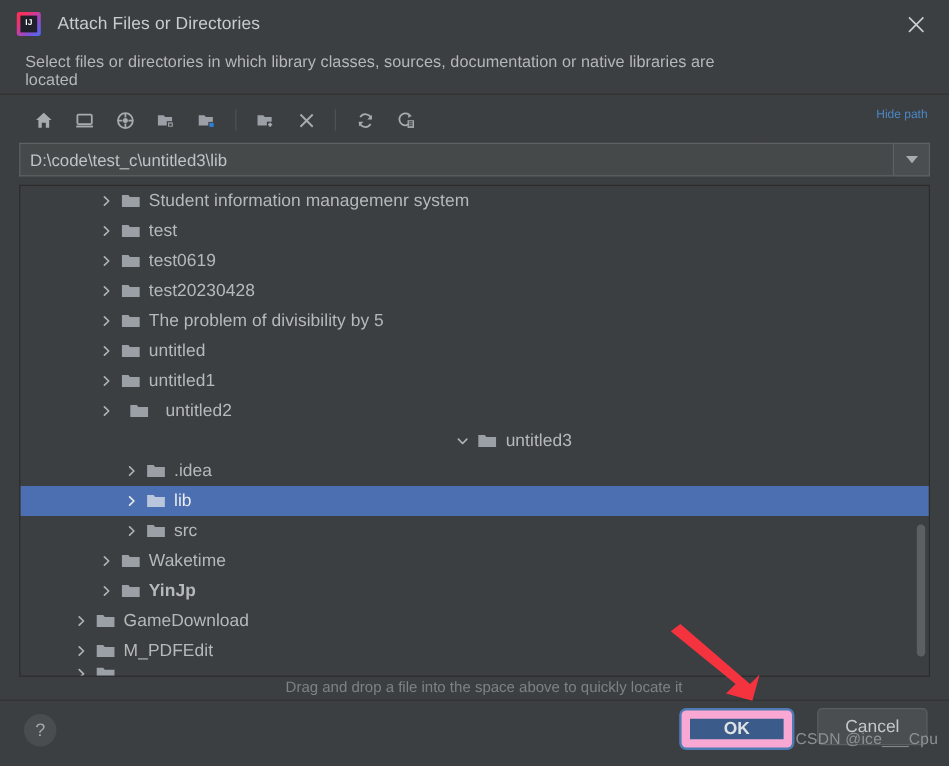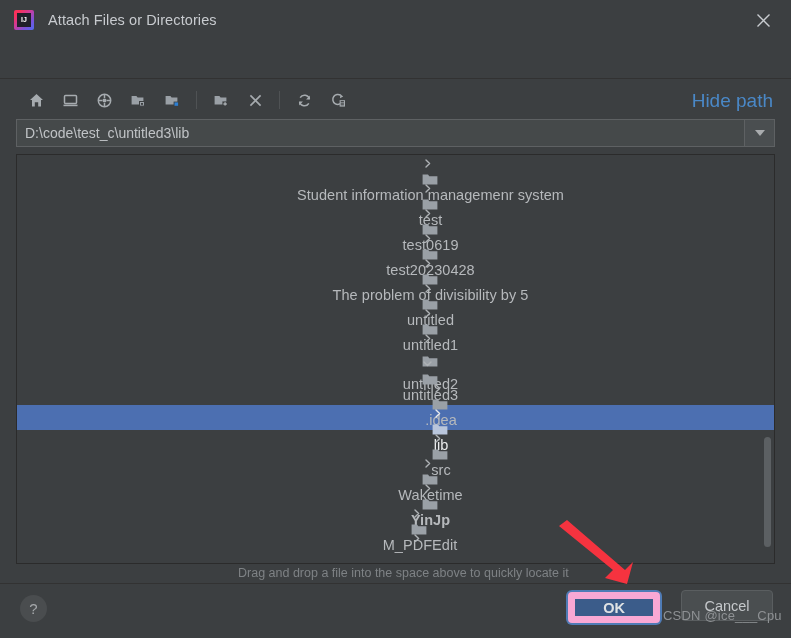--- a/index.html
+++ b/index.html
@@ -103,21 +103,21 @@
   }
   .tb-btn:first-child { margin-left: 21px; }
   .tb-sep {
     width: 1px; height: 18px;
     background: #4f5254;
     margin: 0 5px 0 9px;
   }
   .hide-path {
     position: absolute;
     right: 18px; top: 7px;
-    font-size: 19px;
+    font-size: 10px;
     color: #4a88c7;
     cursor: pointer;
   }
 
   
   .path-row {
     position: absolute;
     top: 119px; left: 16px;
     width: 759px; height: 28px;
     display: flex;
@@ -162,21 +162,20 @@
   .tree {
     position: relative;
     width: 100%;
   }
   .tree-row {
     height: 25px;
     display: flex;
     align-items: center;
     cursor: pointer;
     white-space: nowrap;
-    flex-direction: column;
   }
   .tree-row.selected { background: #4c6fb1; }
   .tree-row.clipped  { height: 12px; overflow: hidden; }
 
   .twisty {
     width: 16px; height: 16px;
     flex: none;
     display: flex;
     align-items: center;
     justify-content: center;
@@ -293,20 +292,21 @@
   <div class="titlebar">
     <div class="title-icon"></div>
     <div class="title-text">Attach Files or Directories</div>
     <div class="title-close">
       <svg width="15" height="15" viewBox="0 0 15 15">
         <path d="M1.5 1.5 L13.5 13.5 M13.5 1.5 L1.5 13.5" stroke="#c9ccd0" stroke-width="1.4" fill="none"></path>
       </svg>
     </div>
   </div>
 
+  <div class="subtitle">Select files or directories in which library classes, sources, documentation or native libraries are located</div>
   <div class="hr-top"></div>
 
   <div class="toolbar">
 
     <div class="tb-btn">
       <svg width="17" height="17" viewBox="0 0 17 17">
         <path d="M8.5 2 L15 8 L13 8 L13 14.5 L10.2 14.5 L10.2 10.3 L6.8 10.3 L6.8 14.5 L4 14.5 L4 8 L2 8 Z" fill="#a6abaf"></path>
       </svg>
     </div>
 
@@ -486,21 +486,21 @@
               <path d="M4 2 L7.6 5.5 L4 9" stroke="#aeb2b5" stroke-width="1.4" fill="none" stroke-linecap="round" stroke-linejoin="round"></path>
             </svg>
           </span>
           <span class="folder-ico">
             <svg width="16" height="13" viewBox="0 0 16 13">
               <path d="M0.6 1.4 L6 1.4 L7.3 3.2 L15.4 3.2 L15.4 11.6 L0.6 11.6 Z" fill="#9aa0a6"></path>
             </svg>
           </span>
           <span class="node-label">untitled2</span>
         </div>
-        <div class="tree-row" style="padding-left: 63px;">
+        <div class="tree-row" style="padding-left: 63px; justify-content: center;">
           <span class="twisty">
             <svg width="11" height="11" viewBox="0 0 11 11">
               <path d="M2 4 L5.5 7.6 L9 4" stroke="#aeb2b5" stroke-width="1.4" fill="none" stroke-linecap="round" stroke-linejoin="round"></path>
             </svg>
           </span>
           <span class="folder-ico">
             <svg width="16" height="13" viewBox="0 0 16 13">
               <path d="M0.6 1.4 L6 1.4 L7.3 3.2 L15.4 3.2 L15.4 11.6 L0.6 11.6 Z" fill="#9aa0a6"></path>
             </svg>
           </span>
@@ -563,20 +563,33 @@
             <svg width="11" height="11" viewBox="0 0 11 11">
               <path d="M4 2 L7.6 5.5 L4 9" stroke="#aeb2b5" stroke-width="1.4" fill="none" stroke-linecap="round" stroke-linejoin="round"></path>
             </svg>
           </span>
           <span class="folder-ico">
             <svg width="16" height="13" viewBox="0 0 16 13">
               <path d="M0.6 1.4 L6 1.4 L7.3 3.2 L15.4 3.2 L15.4 11.6 L0.6 11.6 Z" fill="#9aa0a6"></path>
             </svg>
           </span>
           <span class="node-label">YinJp</span>
+        </div>
+        <div class="tree-row" style="padding-left: 42px;">
+          <span class="twisty">
+            <svg width="11" height="11" viewBox="0 0 11 11">
+              <path d="M4 2 L7.6 5.5 L4 9" stroke="#aeb2b5" stroke-width="1.4" fill="none" stroke-linecap="round" stroke-linejoin="round"></path>
+            </svg>
+          </span>
+          <span class="folder-ico">
+            <svg width="16" height="13" viewBox="0 0 16 13">
+              <path d="M0.6 1.4 L6 1.4 L7.3 3.2 L15.4 3.2 L15.4 11.6 L0.6 11.6 Z" fill="#9aa0a6"></path>
+            </svg>
+          </span>
+          <span class="node-label">GameDownload</span>
         </div>
         <div class="tree-row" style="padding-left: 42px;">
           <span class="twisty">
             <svg width="11" height="11" viewBox="0 0 11 11">
               <path d="M4 2 L7.6 5.5 L4 9" stroke="#aeb2b5" stroke-width="1.4" fill="none" stroke-linecap="round" stroke-linejoin="round"></path>
             </svg>
           </span>
           <span class="folder-ico">
             <svg width="16" height="13" viewBox="0 0 16 13">
               <path d="M0.6 1.4 L6 1.4 L7.3 3.2 L15.4 3.2 L15.4 11.6 L0.6 11.6 Z" fill="#9aa0a6"></path>

